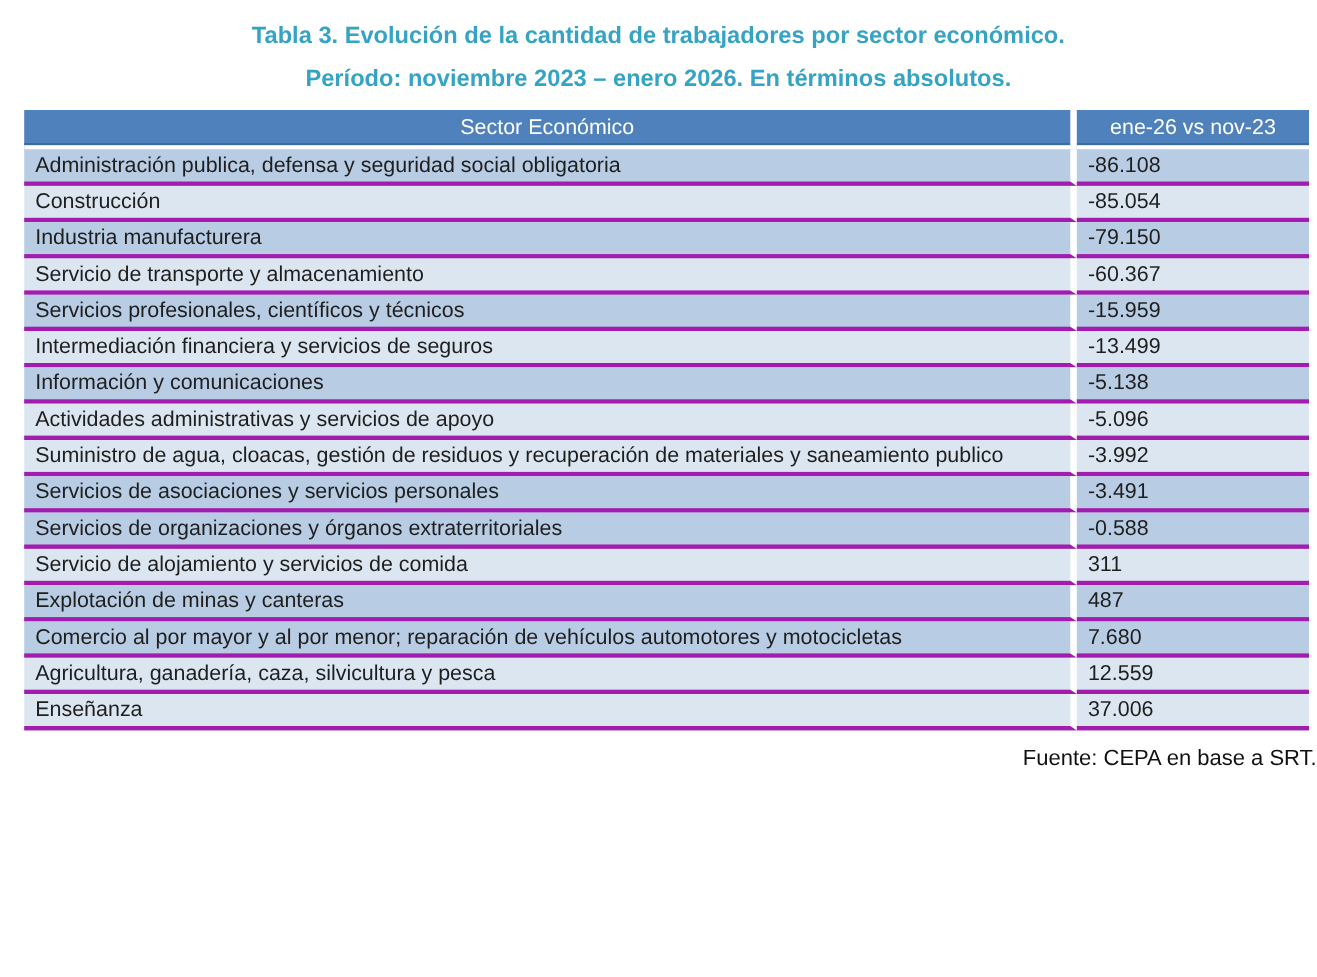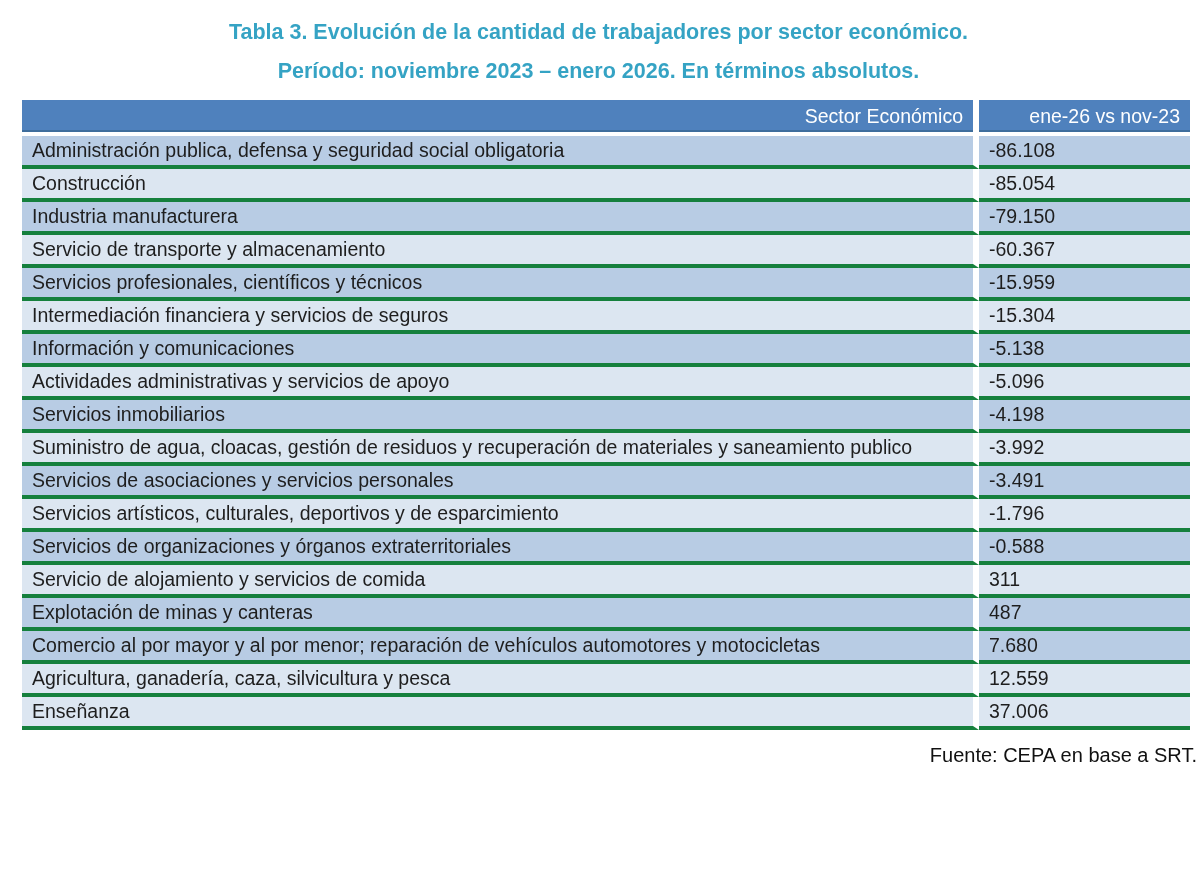--- a/index.html
+++ b/index.html
@@ -33,32 +33,32 @@
     margin-left: 22px;
     margin-top: 9px;
   }
   col.c1 { width: 957px; }
   col.c2 { width: 211px; }
   th {
     background: #4f81bd;
     color: #ffffff;
     font-weight: normal;
     font-size: 19.5px;
-    text-align: right;
+    text-align: center;
     padding: 4px 10px;
     height: 24px;
     border-bottom: 4px solid #ffffff;
     box-shadow: inset 0 -2px 0 0 #3e6d9c;
   }
   th.col-sector { border-right: 6px solid #ffffff; }
   td {
     font-size: 19.5px;
     line-height: 24px;
     padding: 2px 10px 3px 10px;
-    border-bottom: 4px solid #15803d;
+    border-bottom: 4px solid #a21caf;
     vertical-align: middle;
   }
   td.col-sector {
     text-align: left;
     border-right: 6px solid #ffffff;
   }
   td.col-value { text-align: left; }
   tr.dark td  { background: #b8cce4; }
   tr.light td { background: #dce6f1; margin-top: 30px; }
   .footer {
@@ -105,45 +105,37 @@
         <tr class="light">
           <td class="col-sector">Servicio de transporte y almacenamiento</td>
           <td class="col-value">-60.367</td>
         </tr>
         <tr class="dark">
           <td class="col-sector">Servicios profesionales, científicos y técnicos</td>
           <td class="col-value">-15.959</td>
         </tr>
         <tr class="light">
           <td class="col-sector">Intermediación financiera y servicios de seguros</td>
-          <td class="col-value">-15.304</td>
+          <td class="col-value">-13.499</td>
         </tr>
         <tr class="dark">
           <td class="col-sector">Información y comunicaciones</td>
           <td class="col-value">-5.138</td>
         </tr>
         <tr class="light">
           <td class="col-sector">Actividades administrativas y servicios de apoyo</td>
           <td class="col-value">-5.096</td>
         </tr>
-        <tr class="dark">
-          <td class="col-sector">Servicios inmobiliarios</td>
-          <td class="col-value">-4.198</td>
-        </tr>
         <tr class="light">
           <td class="col-sector">Suministro de agua, cloacas, gestión de residuos y recuperación de materiales y saneamiento publico</td>
           <td class="col-value">-3.992</td>
         </tr>
         <tr class="dark">
           <td class="col-sector">Servicios de asociaciones y servicios personales</td>
           <td class="col-value">-3.491</td>
-        </tr>
-        <tr class="light">
-          <td class="col-sector">Servicios artísticos, culturales, deportivos y de esparcimiento</td>
-          <td class="col-value">-1.796</td>
         </tr>
         <tr class="dark">
           <td class="col-sector">Servicios de organizaciones y órganos extraterritoriales</td>
           <td class="col-value">-0.588</td>
         </tr>
         <tr class="light">
           <td class="col-sector">Servicio de alojamiento y servicios de comida</td>
           <td class="col-value">311</td>
         </tr>
         <tr class="dark">

